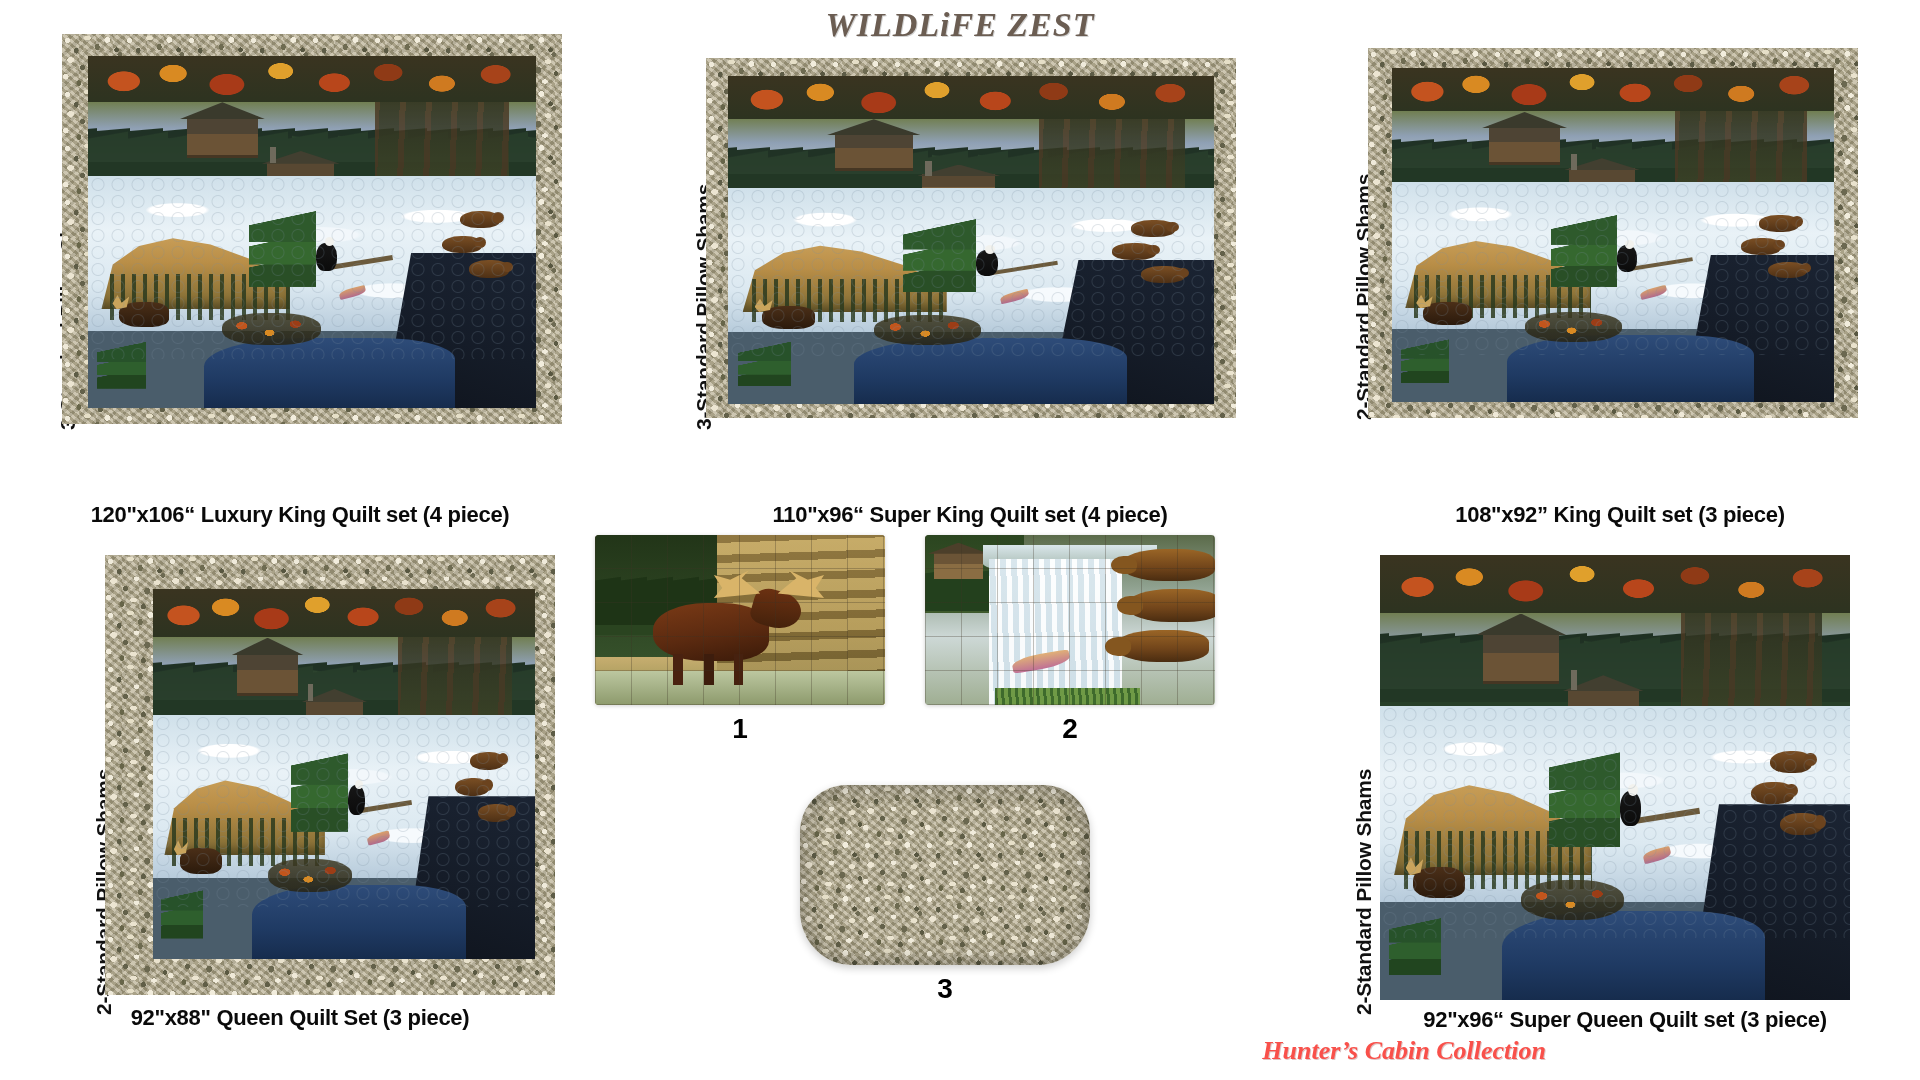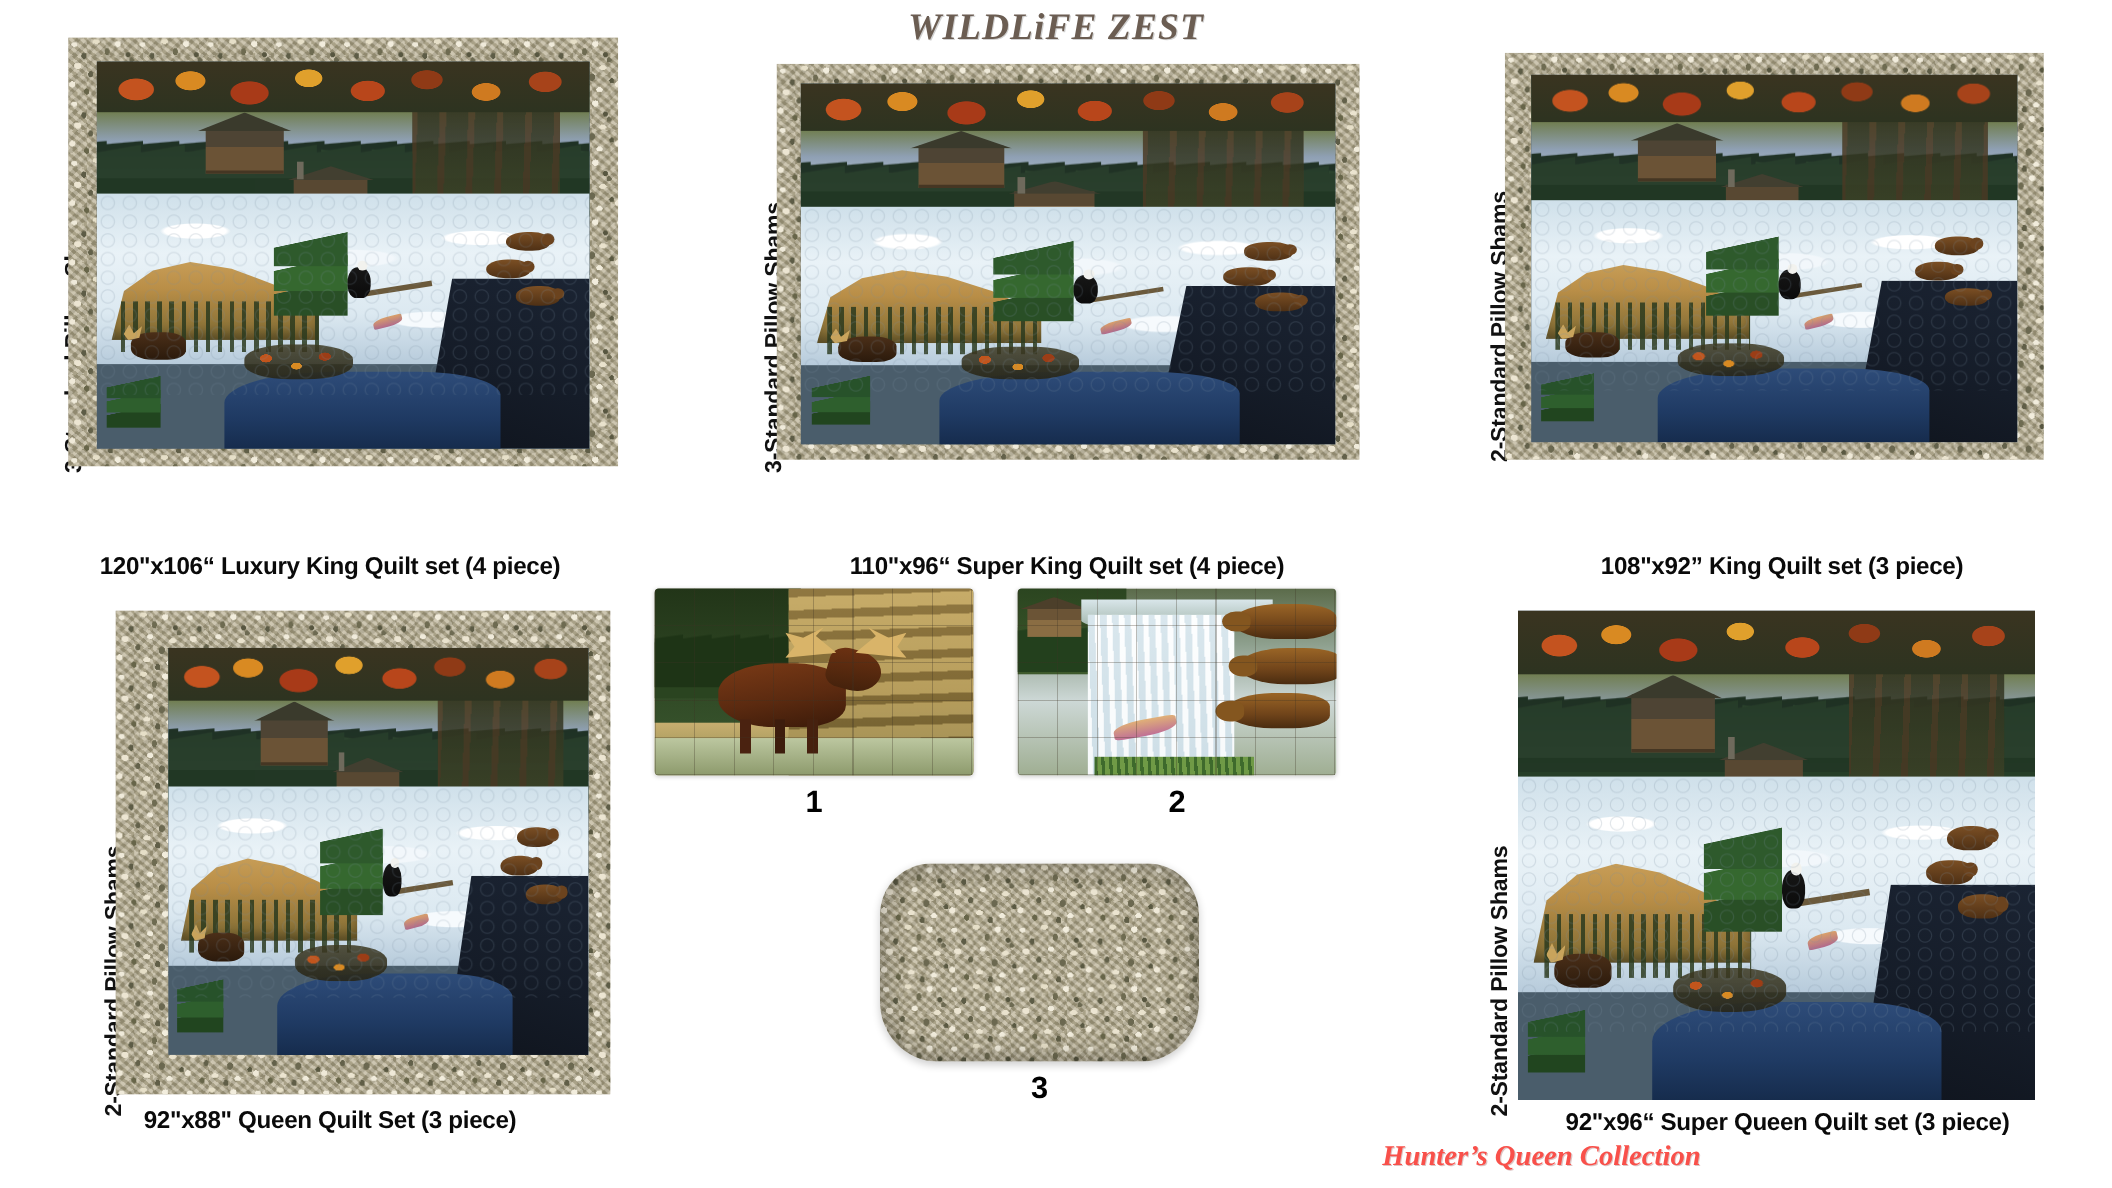--- a/index.html
+++ b/index.html
@@ -607,15 +607,15 @@
       <div class="acc-grid"></div>
     </div>
     <div class="acc-num" style="top:178px;">2</div>
   </div>
 
   <div class="accessory" style="left:800px; top:785px; width:290px; height:180px;">
     <div class="pillow border-fabric" style="left:0; top:0; width:290px; height:180px;"></div>
     <div class="acc-num" style="top:188px;">3</div>
   </div>
 
-  <div class="signature" style="right:22px; bottom:14px;">Hunter’s Queen Collection</div>
+  <div class="signature" style="right:22px; bottom:14px;">Hunter’s Cabin Collection</div>
 
 </div>
 
 </body></html>

